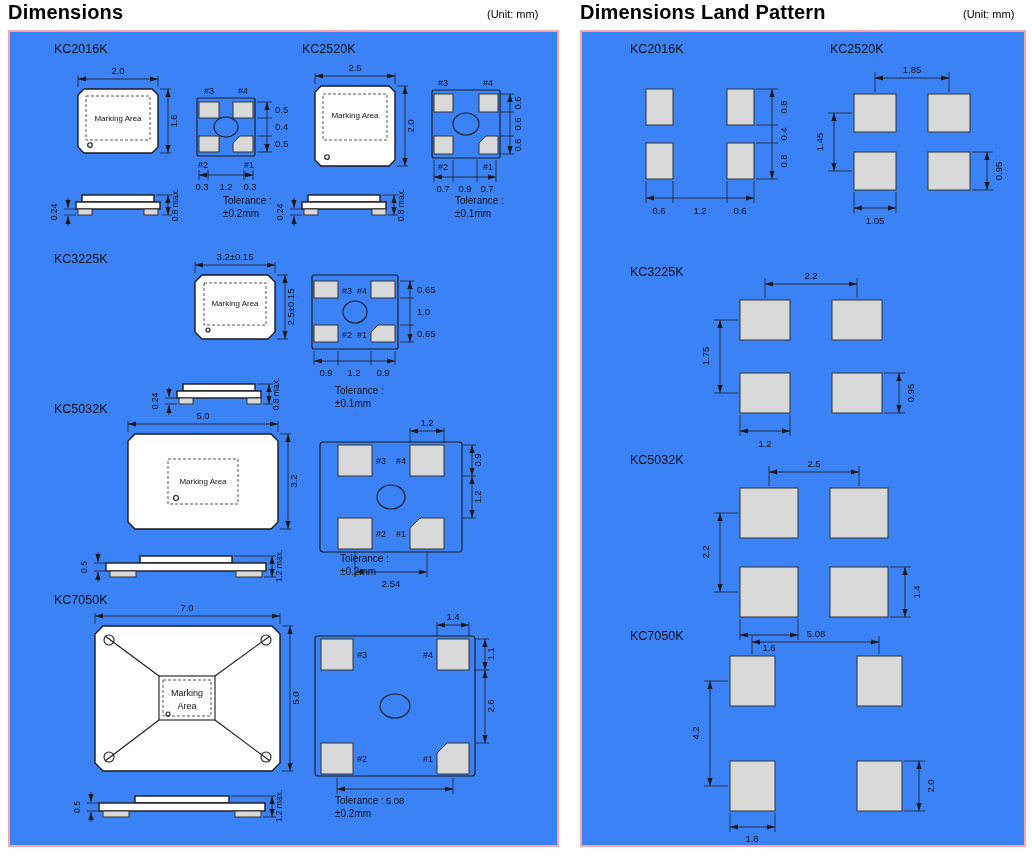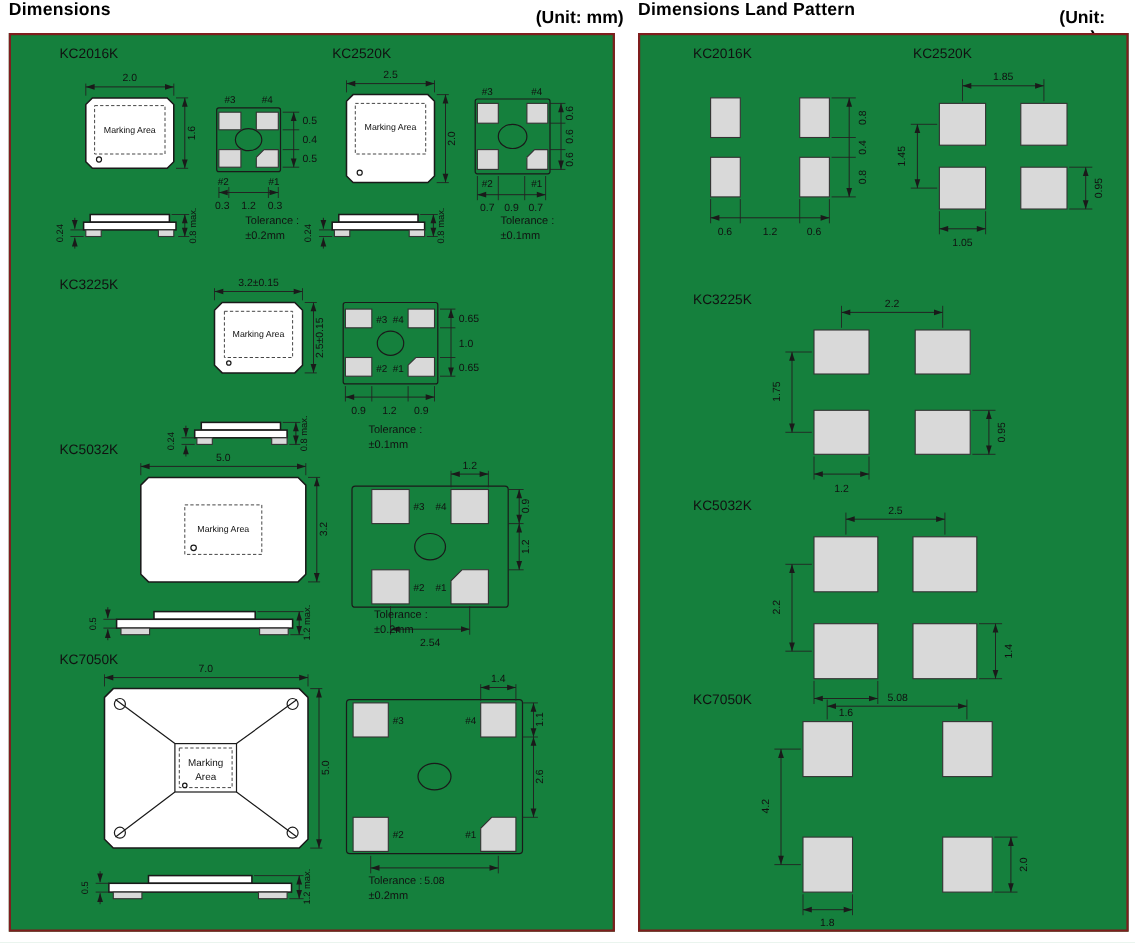--- a/index.html
+++ b/index.html
@@ -1,20 +1,20 @@
 <!DOCTYPE html>
 <html><head>
 <meta charset="utf-8">
 <style>
   * { margin:0; padding:0; box-sizing:border-box; }
   html,body { width:1032px; height:857px; background:#fff; font-family:"Liberation Sans", sans-serif; color:#111; }
   body { position:relative; overflow:hidden; }
-  .hdr  { position:absolute; top:1px; font-weight:bold; font-size:16px; letter-spacing:0.2px; color:#000; }
-  .unit { position:absolute; top:8px; font-size:16px; color:#000;font-weight:bold; }
-  .panel{ position:absolute; border:2px solid #7f1d1d; background:#15803d; }
+  .hdr  { position:absolute; top:1px; font-weight:bold; font-size:20px; letter-spacing:0.2px; color:#000; }
+  .unit { position:absolute; top:8px; font-size:11px; color:#000; }
+  .panel{ position:absolute; border:2px solid #fca5a5; background:#3b82f6; }
   #panel-left  { left:8px;  top:30px; width:551px; height:817px; }
   #panel-right { left:580px; top:30px; width:446px; height:817px; }
   svg { display:block; }
   svg text { fill:#111; font-family:"Liberation Sans", sans-serif; }
   .lbl { font-size:12.5px; }
   .d   { font-size:9.5px; }
   .d8  { font-size:8.5px; }
   .d10 { font-size:10px; }
   .mk  { font-size:8px; }
   .mk9 { font-size:9px; }

